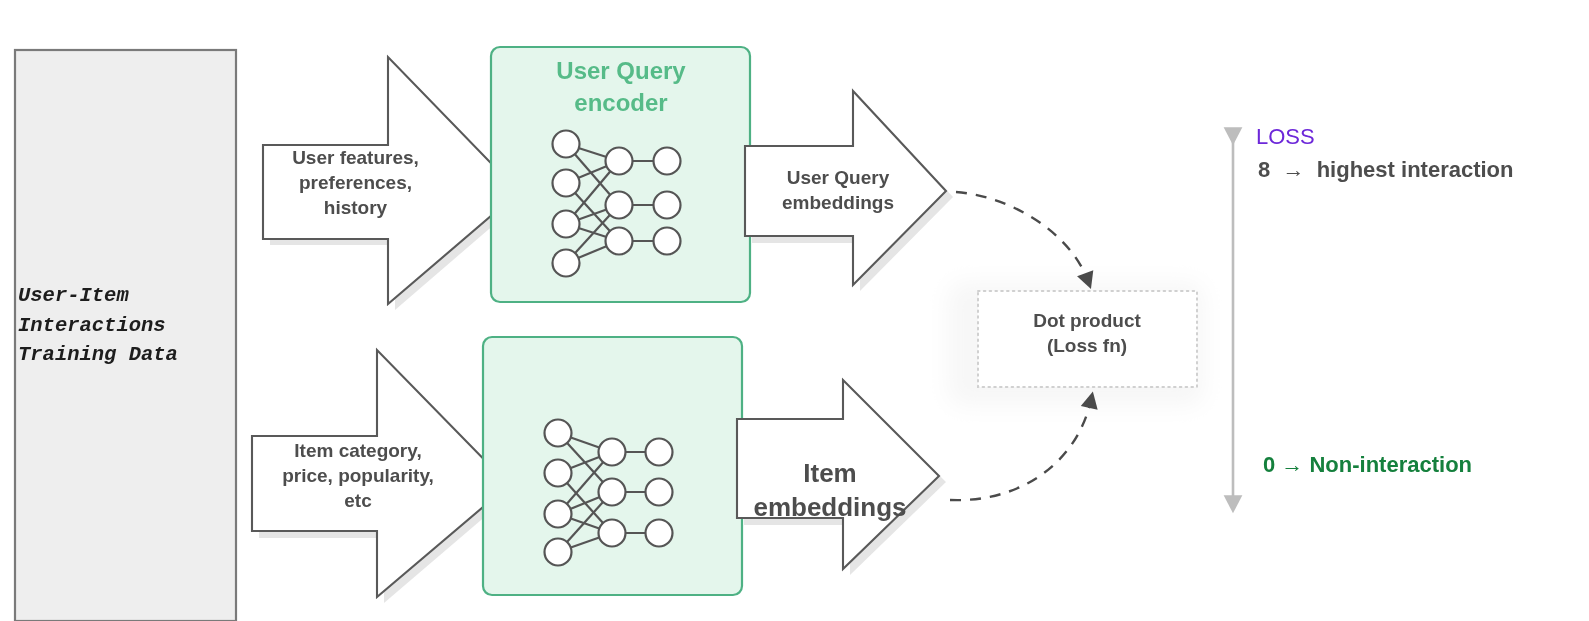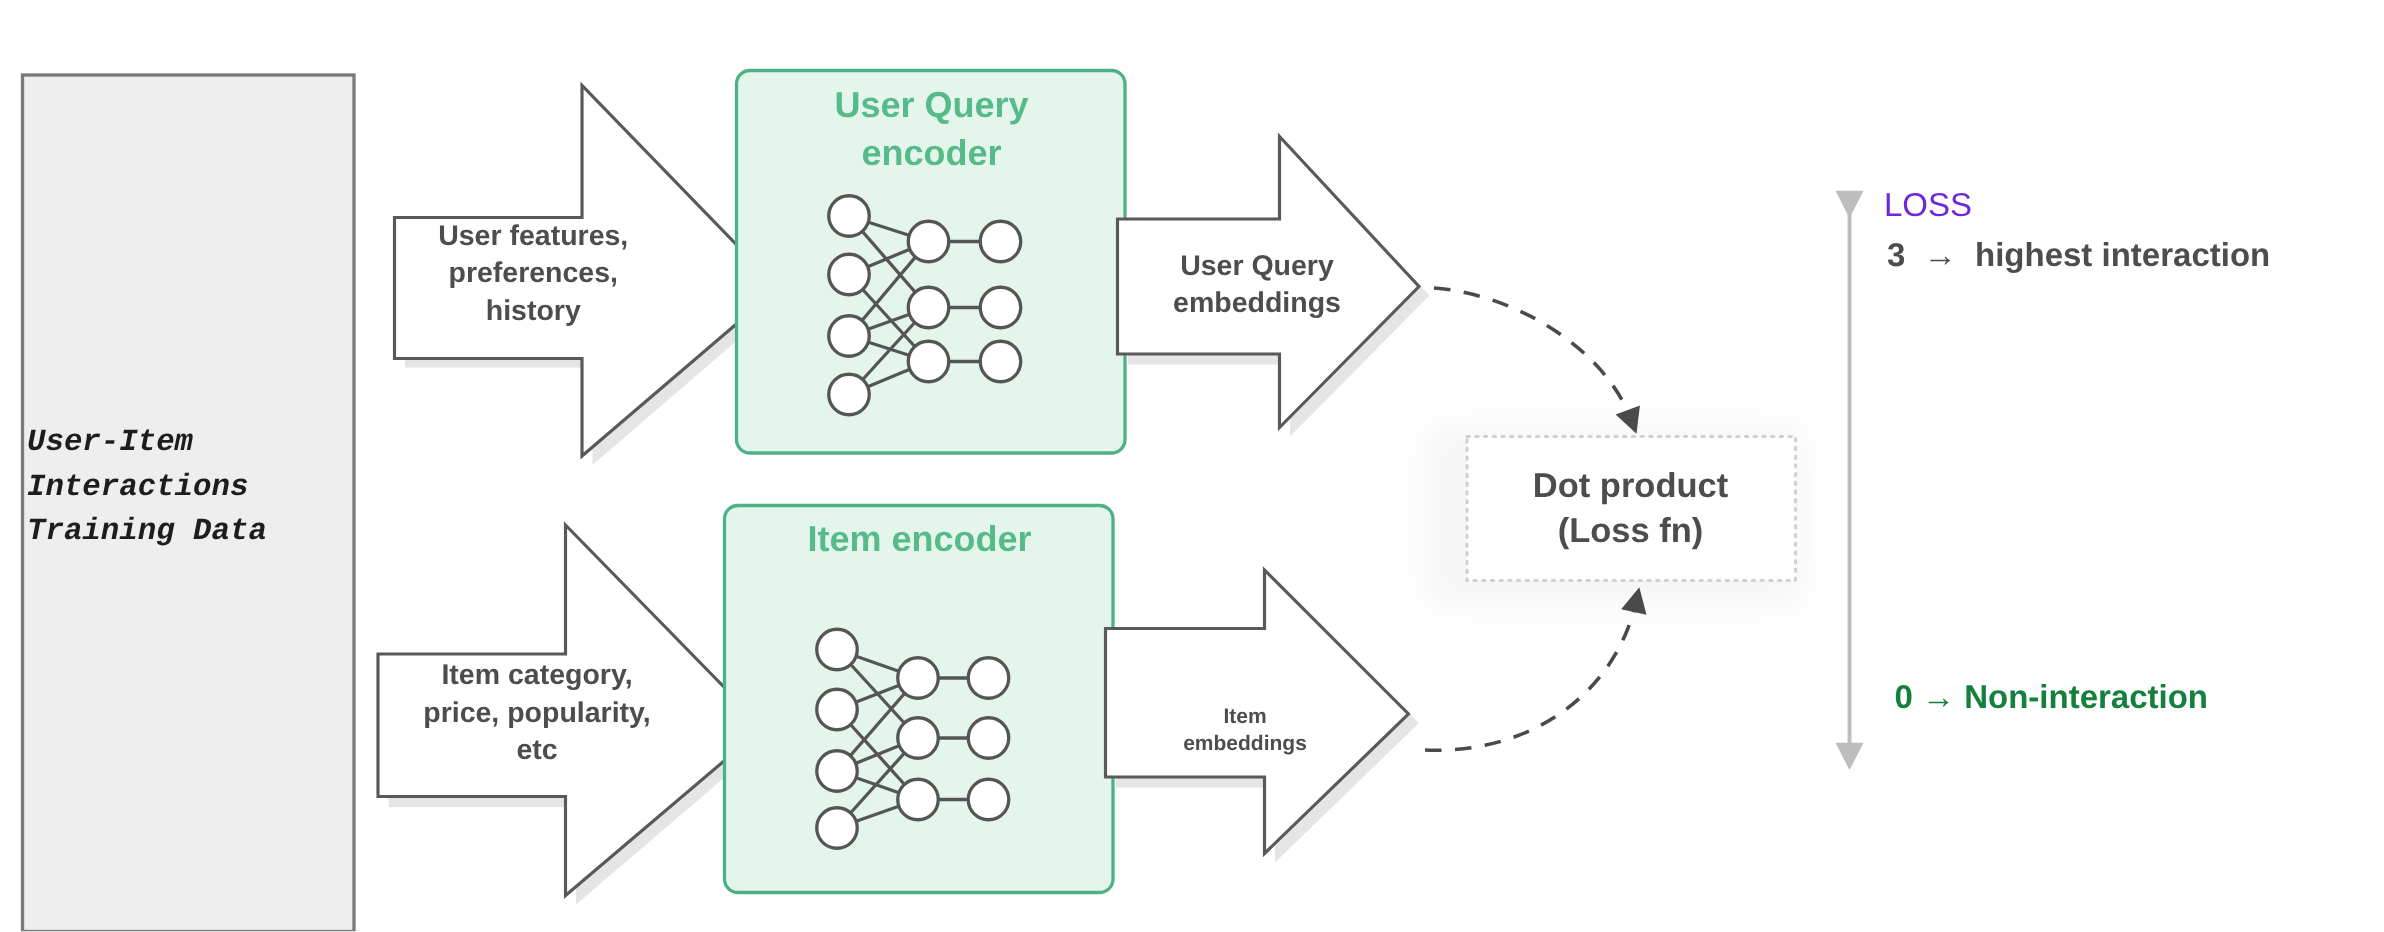--- a/index.html
+++ b/index.html
@@ -50,38 +50,38 @@
   #user-feat-label {
     left: 258px; top: 145px; width: 195px; font-size: 19px;
   }
   #item-feat-label {
     left: 252px; top: 438px; width: 212px; font-size: 19px;
   }
   #uq-emb-label {
     left: 748px; top: 165px; width: 180px; font-size: 19px;
   }
   #item-emb-label {
-    left: 740px; top: 468px; width: 180px; font-size: 14px;
+    left: 740px; top: 456px; width: 180px; font-size: 26px;
   }
   
   .enc-title {
     position: absolute;
     text-align: center;
     color: #56bb88;
     font-weight: bold;
     font-size: 24px;
     line-height: 1.32;
     white-space: pre-line;
     font-family: "Liberation Sans", sans-serif;
   }
   #uq-enc-title { left: 492px; top: 55px; width: 258px; }
   #item-enc-title { left: 484px; top: 344px; width: 258px; }
   
   #dot-label {
-    left: 978px; top: 308px; width: 218px; font-size: 23px; color: #4d4d4d;
+    left: 978px; top: 308px; width: 218px; font-size: 19px; color: #4d4d4d;
   }
   
   #loss-title {
     position: absolute;
     left: 1256px; top: 124px;
     font-size: 22px;
     color: #6d28d9;
     font-weight: normal;
     font-family: "Liberation Sans", sans-serif;
   }
@@ -229,27 +229,26 @@
   <div class="enc-title" id="uq-enc-title">User Query
 encoder</div>
 
   <div class="lbl" id="uq-emb-label">User Query
 embeddings</div>
 
   <div class="lbl" id="item-feat-label">Item category,
 price, popularity,
 etc</div>
 
-  <div class="enc-title" id="item-enc-title">Item encoder</div>
 
   <div class="lbl" id="item-emb-label">Item
 embeddings</div>
 
   <div class="lbl" id="dot-label">Dot product
 (Loss fn)</div>
 
   <div id="loss-title">LOSS</div>
 
-  <div id="loss-high">3  →  highest interaction</div>
+  <div id="loss-high">8  →  highest interaction</div>
 
   <div id="loss-low">0 → Non-interaction</div>
 
 </div>
 
 </body></html>

